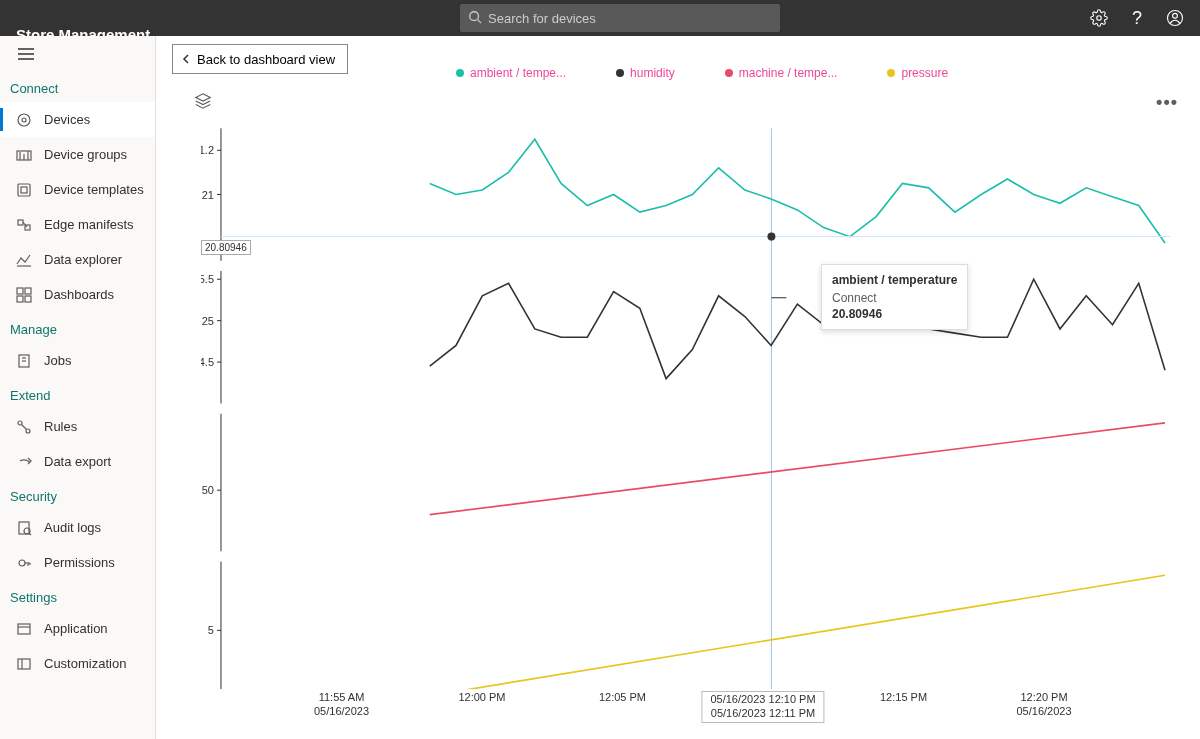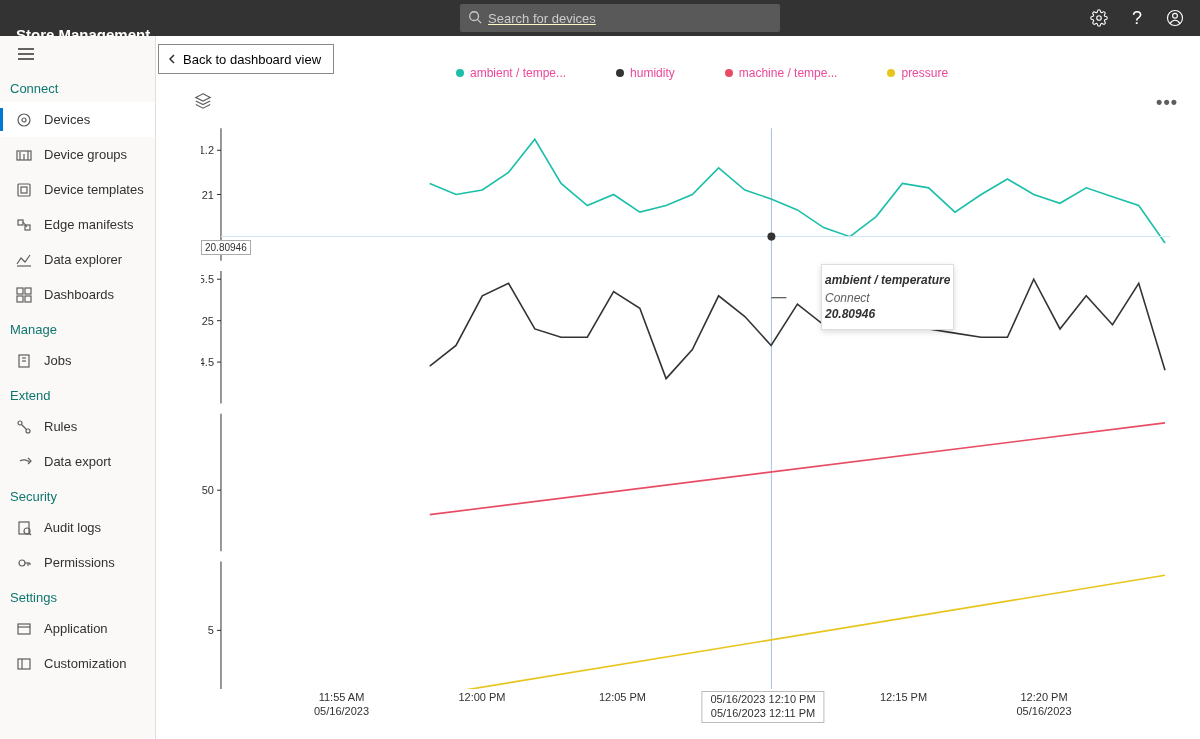--- a/index.html
+++ b/index.html
@@ -1,57 +1,57 @@
 <!DOCTYPE html>
 <html><head>
 <meta charset="utf-8">
 <style>
 * { box-sizing: border-box; margin: 0; padding: 0; }
 body { font-family: "Segoe UI", sans-serif; font-size: 13px; color: #323130; overflow: hidden; }
 .header { height: 36px; background: #333333; display: flex; align-items: center; padding: 0 16px; color: #fff; }
 .header-title { font-size: 15px; font-weight: 600; flex: 0 0 auto; margin-top: 32px; }
 .search-wrap { flex: 1; display: flex; justify-content: center; }
 .search { width: 320px; height: 28px; background: #595959; border: none; border-radius: 2px; display: flex; align-items: center; padding: 0 8px; color: #ddd; }
-.search input { background: transparent; border: none; outline: none; color: #fef9c3; font-size: 13px; margin-left: 6px; width: 100%; text-decoration: underline; }
+.search input { background: transparent; border: none; outline: none; color: #fef9c3; font-size: 13px; margin-left: 6px; width: 100%; }
 .search input::placeholder { color: #ccc; }
 .header-icons { display: flex; gap: 20px; align-items: center; }
 .header-icon { width: 18px; height: 18px; cursor: pointer; display: flex; align-items: center; justify-content: center; }
 
 .body { display: flex; height: calc(100vh - 36px); }
 .sidebar { width: 156px; border-right: 1px solid #e1dfdd; background: #faf9f8; overflow-y: auto; padding-bottom: 20px; }
 .hamburger { padding: 12px 18px 8px; cursor: pointer; }
 .section-label { font-size: 13px; font-weight: 400; padding: 10px 10px 6px; color: #0f766e; }
 .nav-item { display: flex; align-items: center; height: 35px; padding: 0 10px 0 16px; cursor: pointer; gap: 12px; font-size: 13px; }
 .nav-item.active { background: #fff; position: relative; }
 .nav-item.active::before { content: ""; position: absolute; left: 0; top: 6px; bottom: 6px; width: 3px; background: #0078d4; }
 .nav-icon { width: 16px; height: 16px; flex: 0 0 16px; display:flex; align-items:center; justify-content:center; color:#605e5c; }
 
 .main { flex: 1; background: #fff; position: relative; overflow: hidden; }
-.back-btn { position: absolute; top: 8px; left: 2px; border: 1px solid #8a8886; background: #fff; height: 30px; display: flex; align-items: center; padding: 0 12px 0 8px; font-size: 13px; cursor: pointer; gap: 6px; }
+.back-btn { position: absolute; top: 8px; left: 16px; border: 1px solid #8a8886; background: #fff; height: 30px; display: flex; align-items: center; padding: 0 12px 0 8px; font-size: 13px; cursor: pointer; gap: 6px; }
 
 .legend { position: absolute; top: 30px; left: 300px; right: 50px; display: flex; gap: 50px; align-items:center; }
 .legend-item { display: flex; align-items: center; gap: 6px; font-size: 12px; color: #ec4899; }
 .dot { width: 8px; height: 8px; border-radius: 50%; }
 
 .more-icon { position: absolute; top: 56px; right: 22px; cursor: pointer; font-size: 18px; letter-spacing: 1px; color: #605e5c; font-weight: bold; }
 .layers-icon { position: absolute; top: 56px; left: 38px; cursor: pointer; }
 
 .chart-area { position: absolute; top: 82px; left: 45px; right: 30px; bottom: 50px; }
 svg.charts { width: 100%; height: 100%; }
 .axis-text { font-size: 11px; fill: #323130; }
 .tick-line { stroke: #323130; stroke-width: 1; }
 .crosshair-v { stroke: #9fc5e8; stroke-width: 1; }
 .crosshair-h { stroke: #cfe6f8; stroke-width: 1; }
 .line-ambient { stroke: #1bbfa9; stroke-width: 1.6; fill: none; }
 .line-humidity { stroke: #333333; stroke-width: 1.6; fill: none; }
 .line-machine { stroke: #e94b64; stroke-width: 1.6; fill: none; }
 .line-pressure { stroke: #e8c51c; stroke-width: 1.6; fill: none; }
 
 .hover-badge { position: absolute; left: 0px; font-size: 10px; border: 1px solid #aaa; background: #fff; padding: 1px 3px; }
-.tooltip { position: absolute; background: #fff; border: 1px solid #ddd; box-shadow: 0 2px 6px rgba(0,0,0,0.15); padding: 8px 3px; font-size: 12px; font-style: italic; }
+.tooltip { position: absolute; background: #fff; border: 1px solid #ddd; box-shadow: 0 2px 6px rgba(0,0,0,0.15); padding: 8px 10px; font-size: 12px; }
 .tooltip .tt-title { font-weight: 600; margin-bottom: 4px; }
 .tooltip .tt-sub { color: #605e5c; margin-bottom: 2px; }
 .tooltip .tt-val { font-weight: 600; }
 
 .xaxis-labels { position: absolute; left: 45px; right: 30px; bottom: 8px; height: 40px; }
 .xaxis-tick { position: absolute; text-align: center; font-size: 11px; transform: translateX(-50%); line-height: 1.25; }
 .xaxis-range-box { position: absolute; border: 1px solid #bbb; background: #fff; font-size: 11px; padding: 1px 8px; text-align:center; transform: translateX(-50%); line-height: 1.25; }
 </style>
 </head>
 <body>

